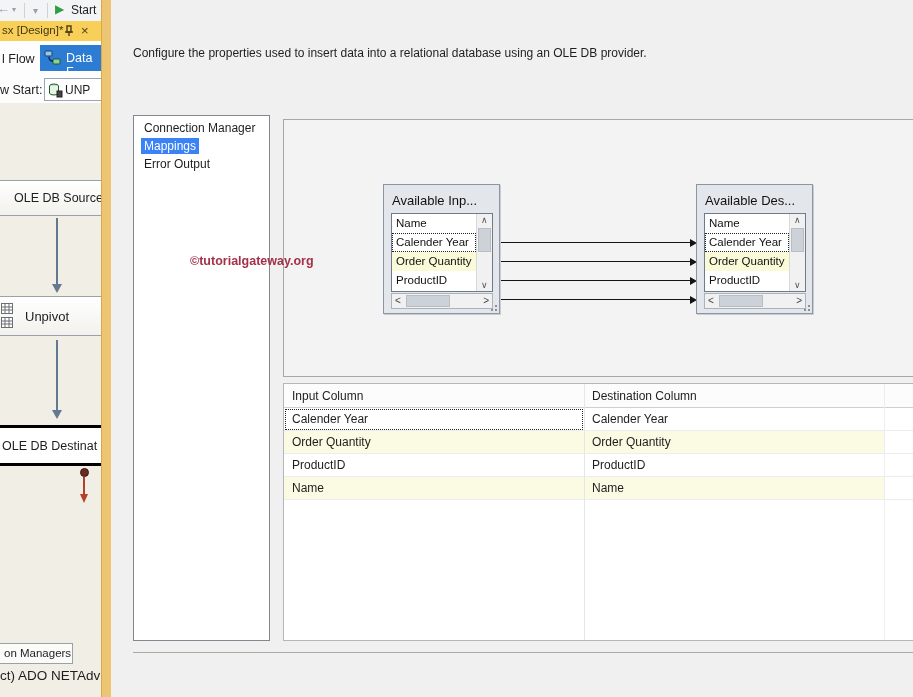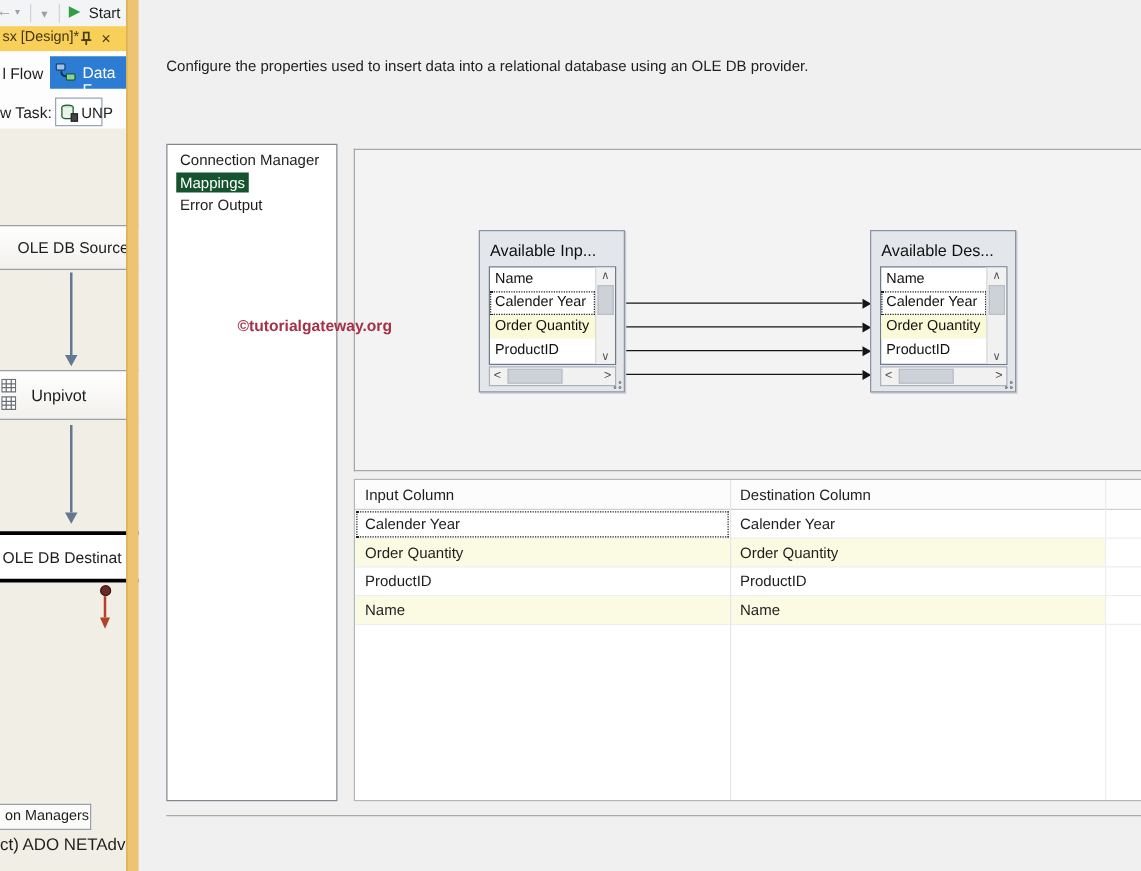--- a/index.html
+++ b/index.html
@@ -19,21 +19,21 @@
   .doc-tab-label { position:absolute; left:2px; top:3px; font-size:11.5px; color:#43370f; }
   .pin-icon { position:absolute; left:62px; top:4px; width:12px; height:12px; }
   .doc-close { position:absolute; left:81px; top:2px; font-size:13px; color:#4a3c14; }
 
   .bg-designer { position:absolute; left:0; top:41px; width:101px; height:62px; background:#fdfdfd; }
   .cf-label { position:absolute; left:2px; top:11px; font-size:12.5px; color:#1e1e1e; }
   .df-tab { position:absolute; left:40px; top:4px; width:61px; height:26px; background:#2c7cd4; color:#fff; }
   .df-tab-label { position:absolute; left:26px; top:6px; font-size:12.5px; color:#fff; }
   .df-ico { position:absolute; left:4px; top:4px; }
   .task-label { position:absolute; left:0px; top:42px; font-size:12.5px; color:#1e1e1e; }
-  .task-combo { position:absolute; left:44px; top:37px; width:38px; height:23px; background:#fff; border:1px solid #98a6b5; }
+  .task-combo { position:absolute; left:44px; top:37px; width:67px; height:23px; background:#fff; border:1px solid #98a6b5; }
   .combo-ico { position:absolute; left:3px; top:3px; }
   .combo-text { position:absolute; left:20px; top:4px; font-size:12px; color:#1e1e1e; }
 
   .bg-canvas { position:absolute; left:0; top:103px; width:101px; height:594px; background:#f1eee6; }
   .flow-box { position:absolute; left:0; width:118px; background:linear-gradient(#ffffff,#f2f1ed); border:1px solid #9aa1a9; border-left:none; }
   .flow-box-label { font-size:12.5px; color:#1e1e1e; }
   .src-box { top:77px; height:36px; }
   .src-box .flow-box-label { position:absolute; left:14px; top:10px; }
   .unp-box { top:193px; height:40px; }
   .unp-box .flow-box-label { position:absolute; left:25px; top:12px; font-size:13px; }
@@ -64,21 +64,21 @@
   .btn-max { left:739px; width:27px; }
   .btn-close { left:766px; width:36px; background:#dd5c5c; }
   .min-glyph { position:absolute; left:8px; top:16px; width:10px; height:0; border-top:1.5px solid #4a3c14; }
   .max-glyph { position:absolute; left:8px; top:10px; width:10px; height:9px; border:1.5px solid #4a3c14; }
   .close-glyph::before { content:"×"; position:absolute; left:11px; top:5px; font-size:16px; color:#fff; }
 
   .dlg-desc { position:absolute; left:22px; top:46px; font-size:12px; color:#1e1e1e; }
 
   .nav-panel { position:absolute; left:22px; top:115px; width:137px; height:526px; background:#fff; border:1px solid #828790; }
   .nav-item { margin:2px 0 0 7px; padding:1px 3px; font-size:12px; color:#1e1e1e; width:fit-content; }
-  .nav-item.selected { background:#14532d; color:#fff; }
+  .nav-item.selected { background:#3b82f6; color:#fff; }
   .nav-panel .nav-item:first-child { margin-top:4px; }
 
   .watermark { position:absolute; left:79px; top:254px; font-size:12.5px; font-weight:bold; color:#a43148; z-index:6; }
 
   .diagram { position:absolute; left:172px; top:119px; width:630px; height:258px; background:#f3f3f3; border:1px solid #a7a7a7; border-right:none; }
 
   .map-box { position:absolute; top:64px; width:117px; height:130px; background:#e3e7ec; border:1px solid #8b95a3; box-shadow:1px 1px 0 #c9ccd1; }
   .map-box.left { left:99px;padding-left:26px; }
   .map-box.right { left:412px; }
   .map-box-title { position:absolute; left:8px; top:8px; font-size:13px; color:#111; }
@@ -152,21 +152,21 @@
     <div class="bg-designer">
       <span class="cf-label">l Flow</span>
       <div class="df-tab">
         <svg class="df-ico" width="18" height="18" viewBox="0 0 18 18">
           <rect x="1" y="2" width="7" height="5" rx="1" fill="#9fc3e8" stroke="#17406e"></rect>
           <rect x="9" y="10" width="7" height="5" rx="1" fill="#8fd19a" stroke="#1d5a2a"></rect>
           <path d="M5 8 C5 12, 8 12, 9 12" fill="none" stroke="#0d2d52" stroke-width="1.4"></path>
         </svg>
         <span class="df-tab-label">Data F</span>
       </div>
-      <span class="task-label">w Task:</span>
+      <span class="task-label">w Start:</span>
       <div class="task-combo">
         <svg class="combo-ico" width="15" height="16" viewBox="0 0 15 16">
           <ellipse cx="6" cy="4" rx="4.5" ry="2" fill="#bfe3c4" stroke="#1d5a2a"></ellipse>
           <path d="M1.5 4 v7 a4.5 2 0 0 0 9 0 v-7" fill="#e7f5e9" stroke="#1d5a2a"></path>
           <rect x="9" y="9" width="5" height="6" fill="#444" stroke="#222"></rect>
         </svg>
         <span class="combo-text">UNP</span>
       </div>
     </div>
 

